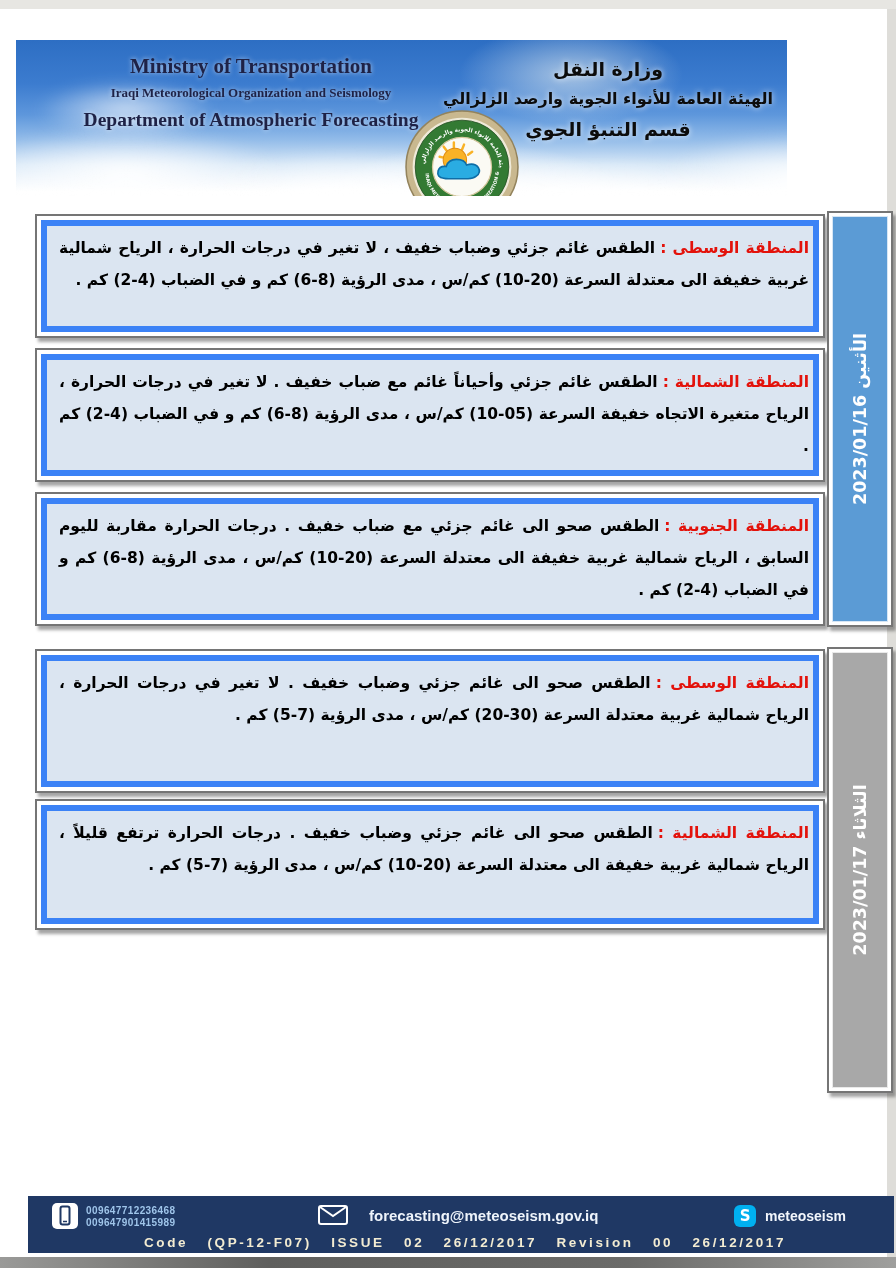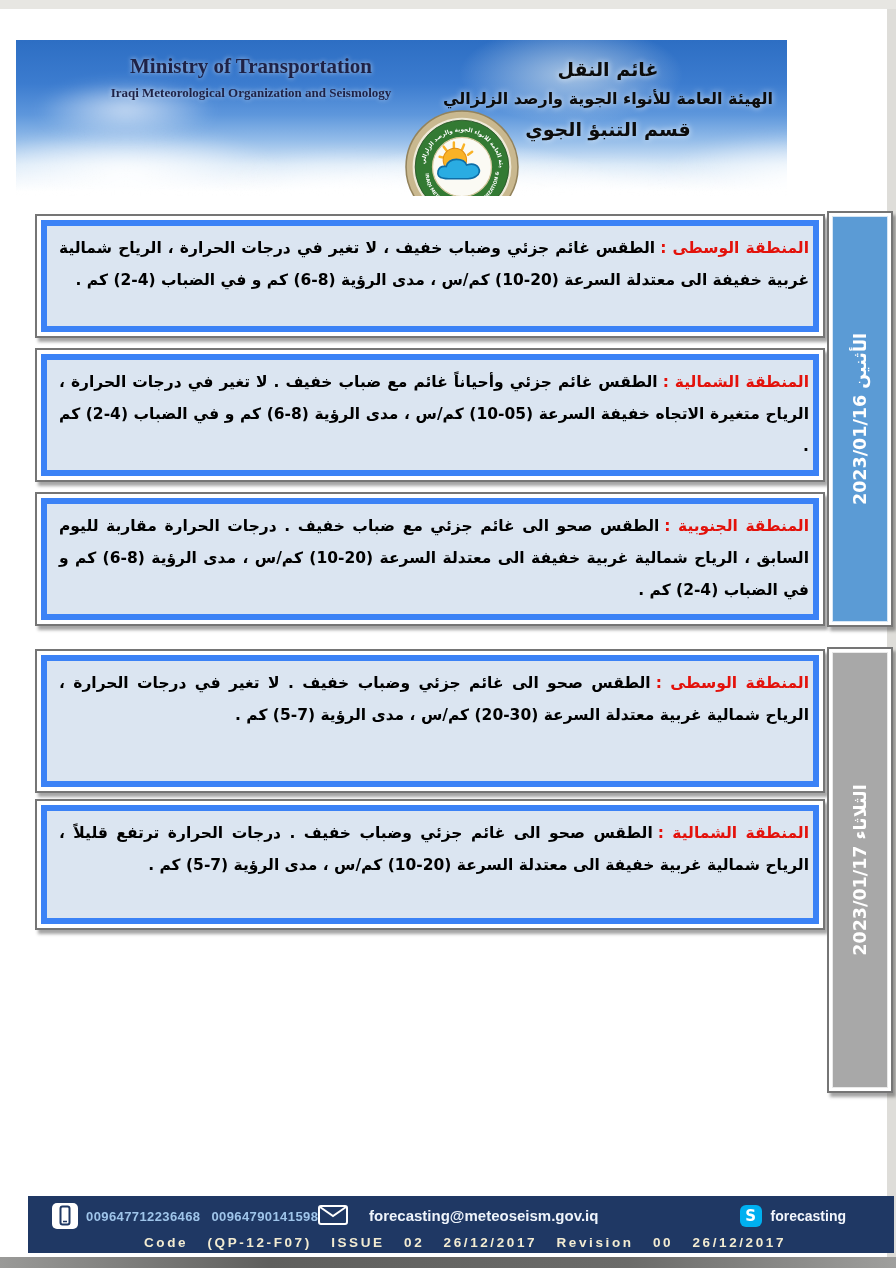--- a/index.html
+++ b/index.html
@@ -59,21 +59,21 @@
   .strip-fill{position:absolute;inset:3px;border:1px solid rgba(255,255,255,.75);}
   .strip-mon{top:211px;height:412px;} .strip-mon .strip-fill{background:#5b9bd5;}
   .strip-tue{top:647px;height:442px;} .strip-tue .strip-fill{background:#a8a8a8;}
   .day-label{position:absolute;top:50%;left:50%;transform:translate(-50%,-50%) rotate(-90deg);
              white-space:nowrap;direction:rtl;color:#ffffff;font-weight:bold;font-size:17.5px;
              letter-spacing:.5px;font-family:"DejaVu Sans",sans-serif;}
 
   
   .footer{position:absolute;left:28px;top:1196px;width:866px;height:57px;background:#1f3864;}
   .f-phone{position:absolute;left:24px;top:7px;display:flex;align-items:center;gap:8px;}
-  .phone-nums{display:flex;flex-direction:row;gap:11px;color:#9fc5ea;font-size:13px;
+  .phone-nums{display:flex;flex-direction:column;gap:1px;color:#9fc5ea;font-size:10px;
               font-weight:bold;letter-spacing:.4px;font-family:"Liberation Sans",sans-serif;}
   .f-mail{position:absolute;left:290px;top:9px;display:flex;align-items:center;gap:21px;}
   .mail-text{color:#eef4fb;font-size:15px;font-weight:bold;font-family:"Liberation Sans",sans-serif;}
   .f-skype{position:absolute;right:48px;top:9px;display:flex;align-items:center;gap:9px;}
   .skype-badge{width:22px;height:22px;border-radius:6px;background:#00b0f0;color:#fff;
                font-weight:bold;font-size:15px;display:flex;align-items:center;justify-content:center;
                font-family:"DejaVu Sans",sans-serif;}
   .skype-text{color:#f2f6fc;font-size:14px;font-weight:bold;font-family:"Liberation Sans",sans-serif;}
   .f-code{position:absolute;left:4px;bottom:3px;width:100%;text-align:center;color:#f3ecd2;
           font-size:13.5px;font-weight:bold;letter-spacing:2.6px;word-spacing:13px;
@@ -90,24 +90,25 @@
   <div class="header">
     <div class="cloud c1"></div>
     <div class="cloud c2"></div>
     <div class="cloud c3"></div>
     <div class="cloud c4"></div>
     <div class="cloud c5"></div>
 
     <div class="hdr-en">
       <p class="l1">Ministry of Transportation</p>
       <p class="l2">Iraqi Meteorological Organization and Seismology</p>
+      <p class="l3">Department of Atmospheric Forecasting</p>
     </div>
 
     <div class="hdr-ar">
-      <p class="l1">غائم النقل</p>
+      <p class="l1">وزارة النقل</p>
       <p class="l2">الهيئة العامة للأنواء الجوية وارصد الزلزالي</p>
       <p class="l3">قسم التنبؤ الجوي</p>
     </div>
 
     <svg class="logo" viewBox="0 0 112 112">
       <circle cx="56" cy="56" r="55" fill="#c9b88f" stroke="#93835c" stroke-width="1.5"></circle>
       <circle cx="56" cy="56" r="48.5" fill="#efead9"></circle>
       <circle cx="56" cy="56" r="46" fill="#337a33" stroke="#234f23" stroke-width="0.8"></circle>
       <circle cx="56" cy="56" r="29" fill="#fbfaf4" stroke="#d8c9a0" stroke-width="1.2"></circle>
       <defs>
@@ -187,18 +188,18 @@
     <div class="f-mail">
       <svg width="30" height="20" viewBox="0 0 30 20">
         <rect x="1" y="1" width="28" height="18" rx="2" fill="#1f3864" stroke="#ffffff" stroke-width="2"></rect>
         <path d="M2,2 L15,11 L28,2" fill="none" stroke="#ffffff" stroke-width="2"></path>
       </svg>
       <span class="mail-text">forecasting@meteoseism.gov.iq</span>
     </div>
 
     <div class="f-skype">
       <div class="skype-badge">S</div>
-      <span class="skype-text">forecasting</span>
+      <span class="skype-text">meteoseism</span>
     </div>
 
     <div class="f-code">Code (QP-12-F07) ISSUE 02 26/12/2017 Revision 00 26/12/2017</div>
   </div>
 </div>
 
 </body></html>

